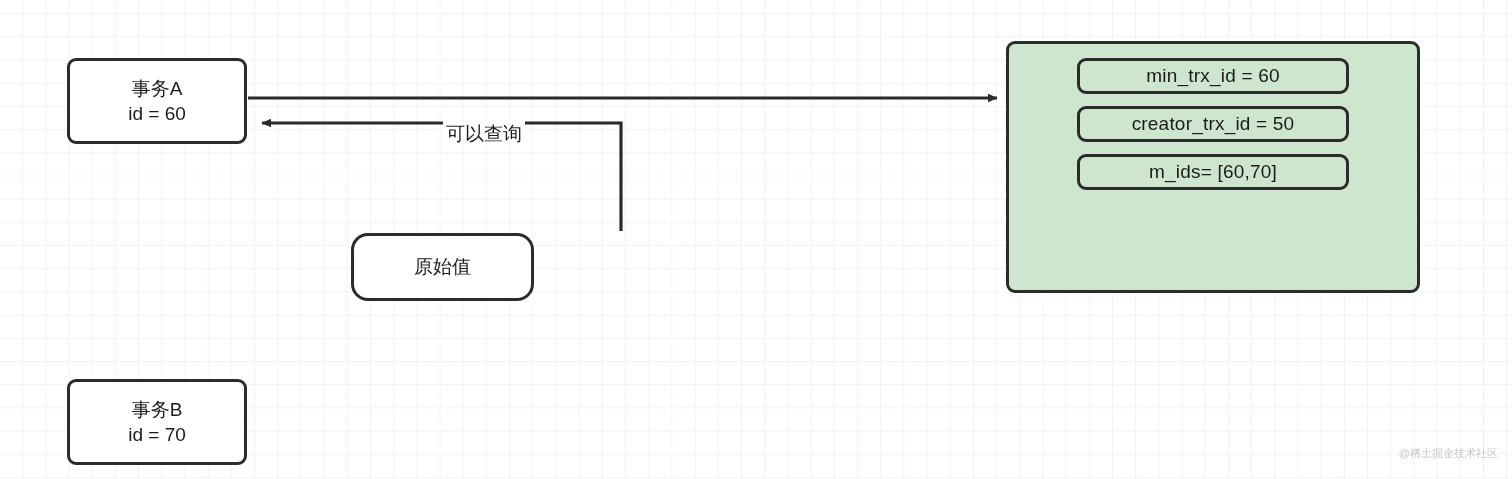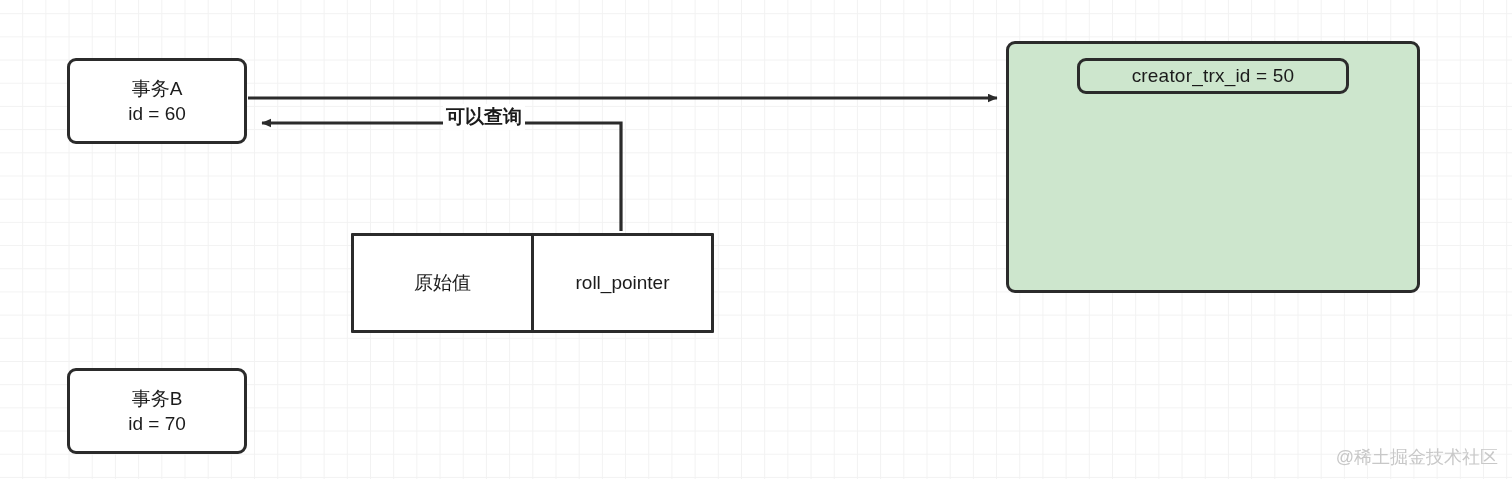--- a/index.html
+++ b/index.html
@@ -38,21 +38,21 @@
   }
   .txn-box {
     width: 180px;
     height: 86px;
     font-size: 19px;
   }
   .txn-box .line1 { display: block; }
   .txn-box .line2 { display: block; }
 
   #txnA { left: 67px;  top: 58px; }
-  #txnB { left: 67px;  top: 368px; }
+  #txnB { left: 67px;  top: 379px; }
 
   
   #readview-panel {
     position: absolute;
     left: 1006px;
     top: 41px;
     width: 414px;
     height: 252px;
     box-sizing: border-box;
     border: 3px solid #2b2b2b;
@@ -82,23 +82,23 @@
   
   #record-row {
     position: absolute;
     left: 351px;
     top: 233px;
     display: flex;
     height: 86px;
   }
   .cell {
     box-sizing: border-box;
-    height: 100px;
+    height: 68px;
     border: 3px solid #2b2b2b;
-    border-radius: 1px;
+    border-radius: 17px;
     background: #ffffff;
     display: flex;
     align-items: center;
     justify-content: center;
     font-size: 19px;
     color: #1b1b1b;
     margin-right: -3px;
   }
   #cell-original { width: 183px; }
   #cell-trxid    { width: 184px; }
@@ -116,31 +116,30 @@
   
   .edge-label {
     position: absolute;
     font-size: 19px;
     color: #1b1b1b;
     white-space: nowrap;
   }
   #label-readview { left: 487px; top: 52px; }
   #label-query {
     left: 443px;
-    top: 104px;
+    top: 121px;
     background: #ffffff;
     padding: 0 3px;
-    font-weight: bold;
   }
 
   #watermark {
     position: absolute;
     right: 14px;
-    bottom: 10px;
-    font-size: 18px;
+    bottom: 18px;
+    font-size: 11px;
     color: #c8c8c8;
     white-space: nowrap;
   }
 </style>
 </head>
 <body>
 
 <div id="canvas">
 
   <svg id="connectors" viewBox="0 0 1512 479" width="1512" height="479">
@@ -164,23 +163,24 @@
   </div>
 
   <div class="node txn-box" id="txnB">
     <span class="line1">事务B</span>
     <span class="line2">id = 70</span>
   </div>
 
   <div class="edge-label" id="label-query">可以查询</div>
 
   <div id="readview-panel">
+    <div class="rv-item">min_trx_id = 60</div>
     <div class="rv-item">creator_trx_id = 50</div>
+    <div class="rv-item">m_ids= [60,70]</div>
   </div>
 
   <div id="record-row">
     <div class="cell" id="cell-original">原始值</div>
-    <div class="cell" id="cell-rollptr">roll_pointer</div>
   </div>
 
   <div id="watermark">@稀土掘金技术社区</div>
 
 </div>
 
 </body></html>

